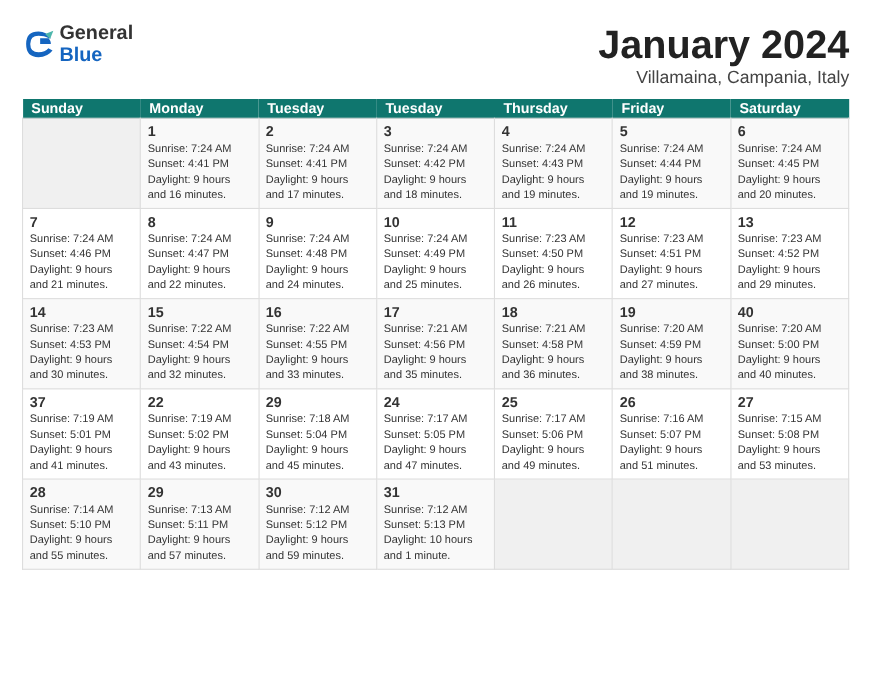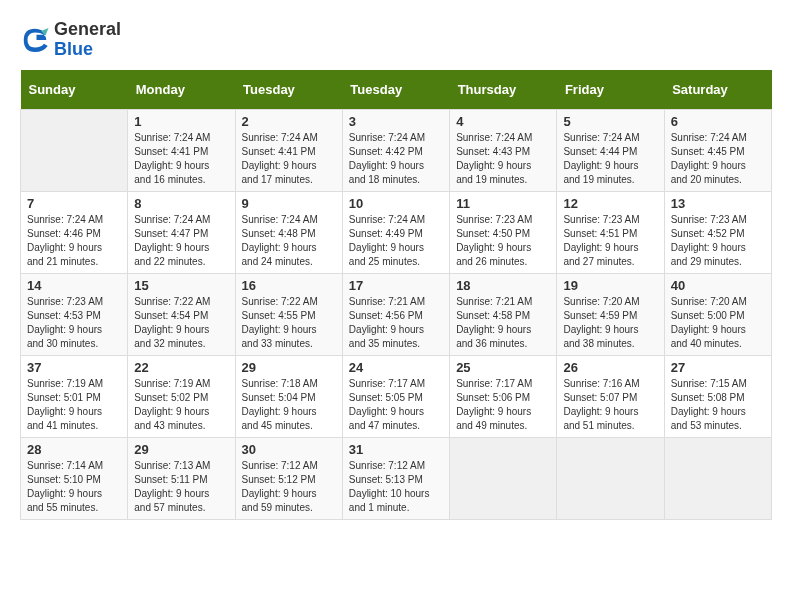--- a/index.html
+++ b/index.html
@@ -36,24 +36,24 @@
     .location {
       font-size: 16px;
       color: #444;
     }
     table {
       width: 100%;
       border-collapse: collapse;
       font-size: 11px;
     }
     thead tr th {
-      background-color: #4d7c0f;
+      background-color: #0f766e;
       color: #fff;
       text-align: left;
-      padding: 12px 8px;
+      padding: 1px 8px;
       font-size: 13px;
       font-weight: bold;
     }
     tbody tr td {
       border: 1px solid #ddd;
       vertical-align: top;
       padding: 4px 6px;
       width: calc(100% / 7);
       min-height: 80px;
       color: #333;
@@ -88,20 +88,24 @@
       <path d="M5 20 Q5 5 20 5 Q30 5 35 13 L22 13 L22 20 L35 20 Q35 10 20 10 Q10 10 10 20 Q10 30 20 30 Q28 30 32 25 L37 28 Q31 36 20 36 Q5 36 5 20Z" fill="#1565c0"></path>
       <path d="M28 8 L38 4 L34 14Z" fill="#4db6ac"></path>
     </svg>
     <div>
       <div style="font-size:18px; font-weight:bold; line-height:1.1;">
         <span class="logo-general">General</span><br>
         <span class="logo-blue" style="color:#1565c0;">Blue</span>
       </div>
     </div>
   </div>
+  <div class="title-block">
+    <div class="month-title">January 2024</div>
+    <div class="location">Villamaina, Campania, Italy</div>
+  </div>
 </div>
 
 <table>
   <thead>
     <tr>
     <th>Sunday</th>
         <th>Monday</th>
         <th>Tuesday</th>
         <th>Tuesday</th>
         <th>Thursday</th>

